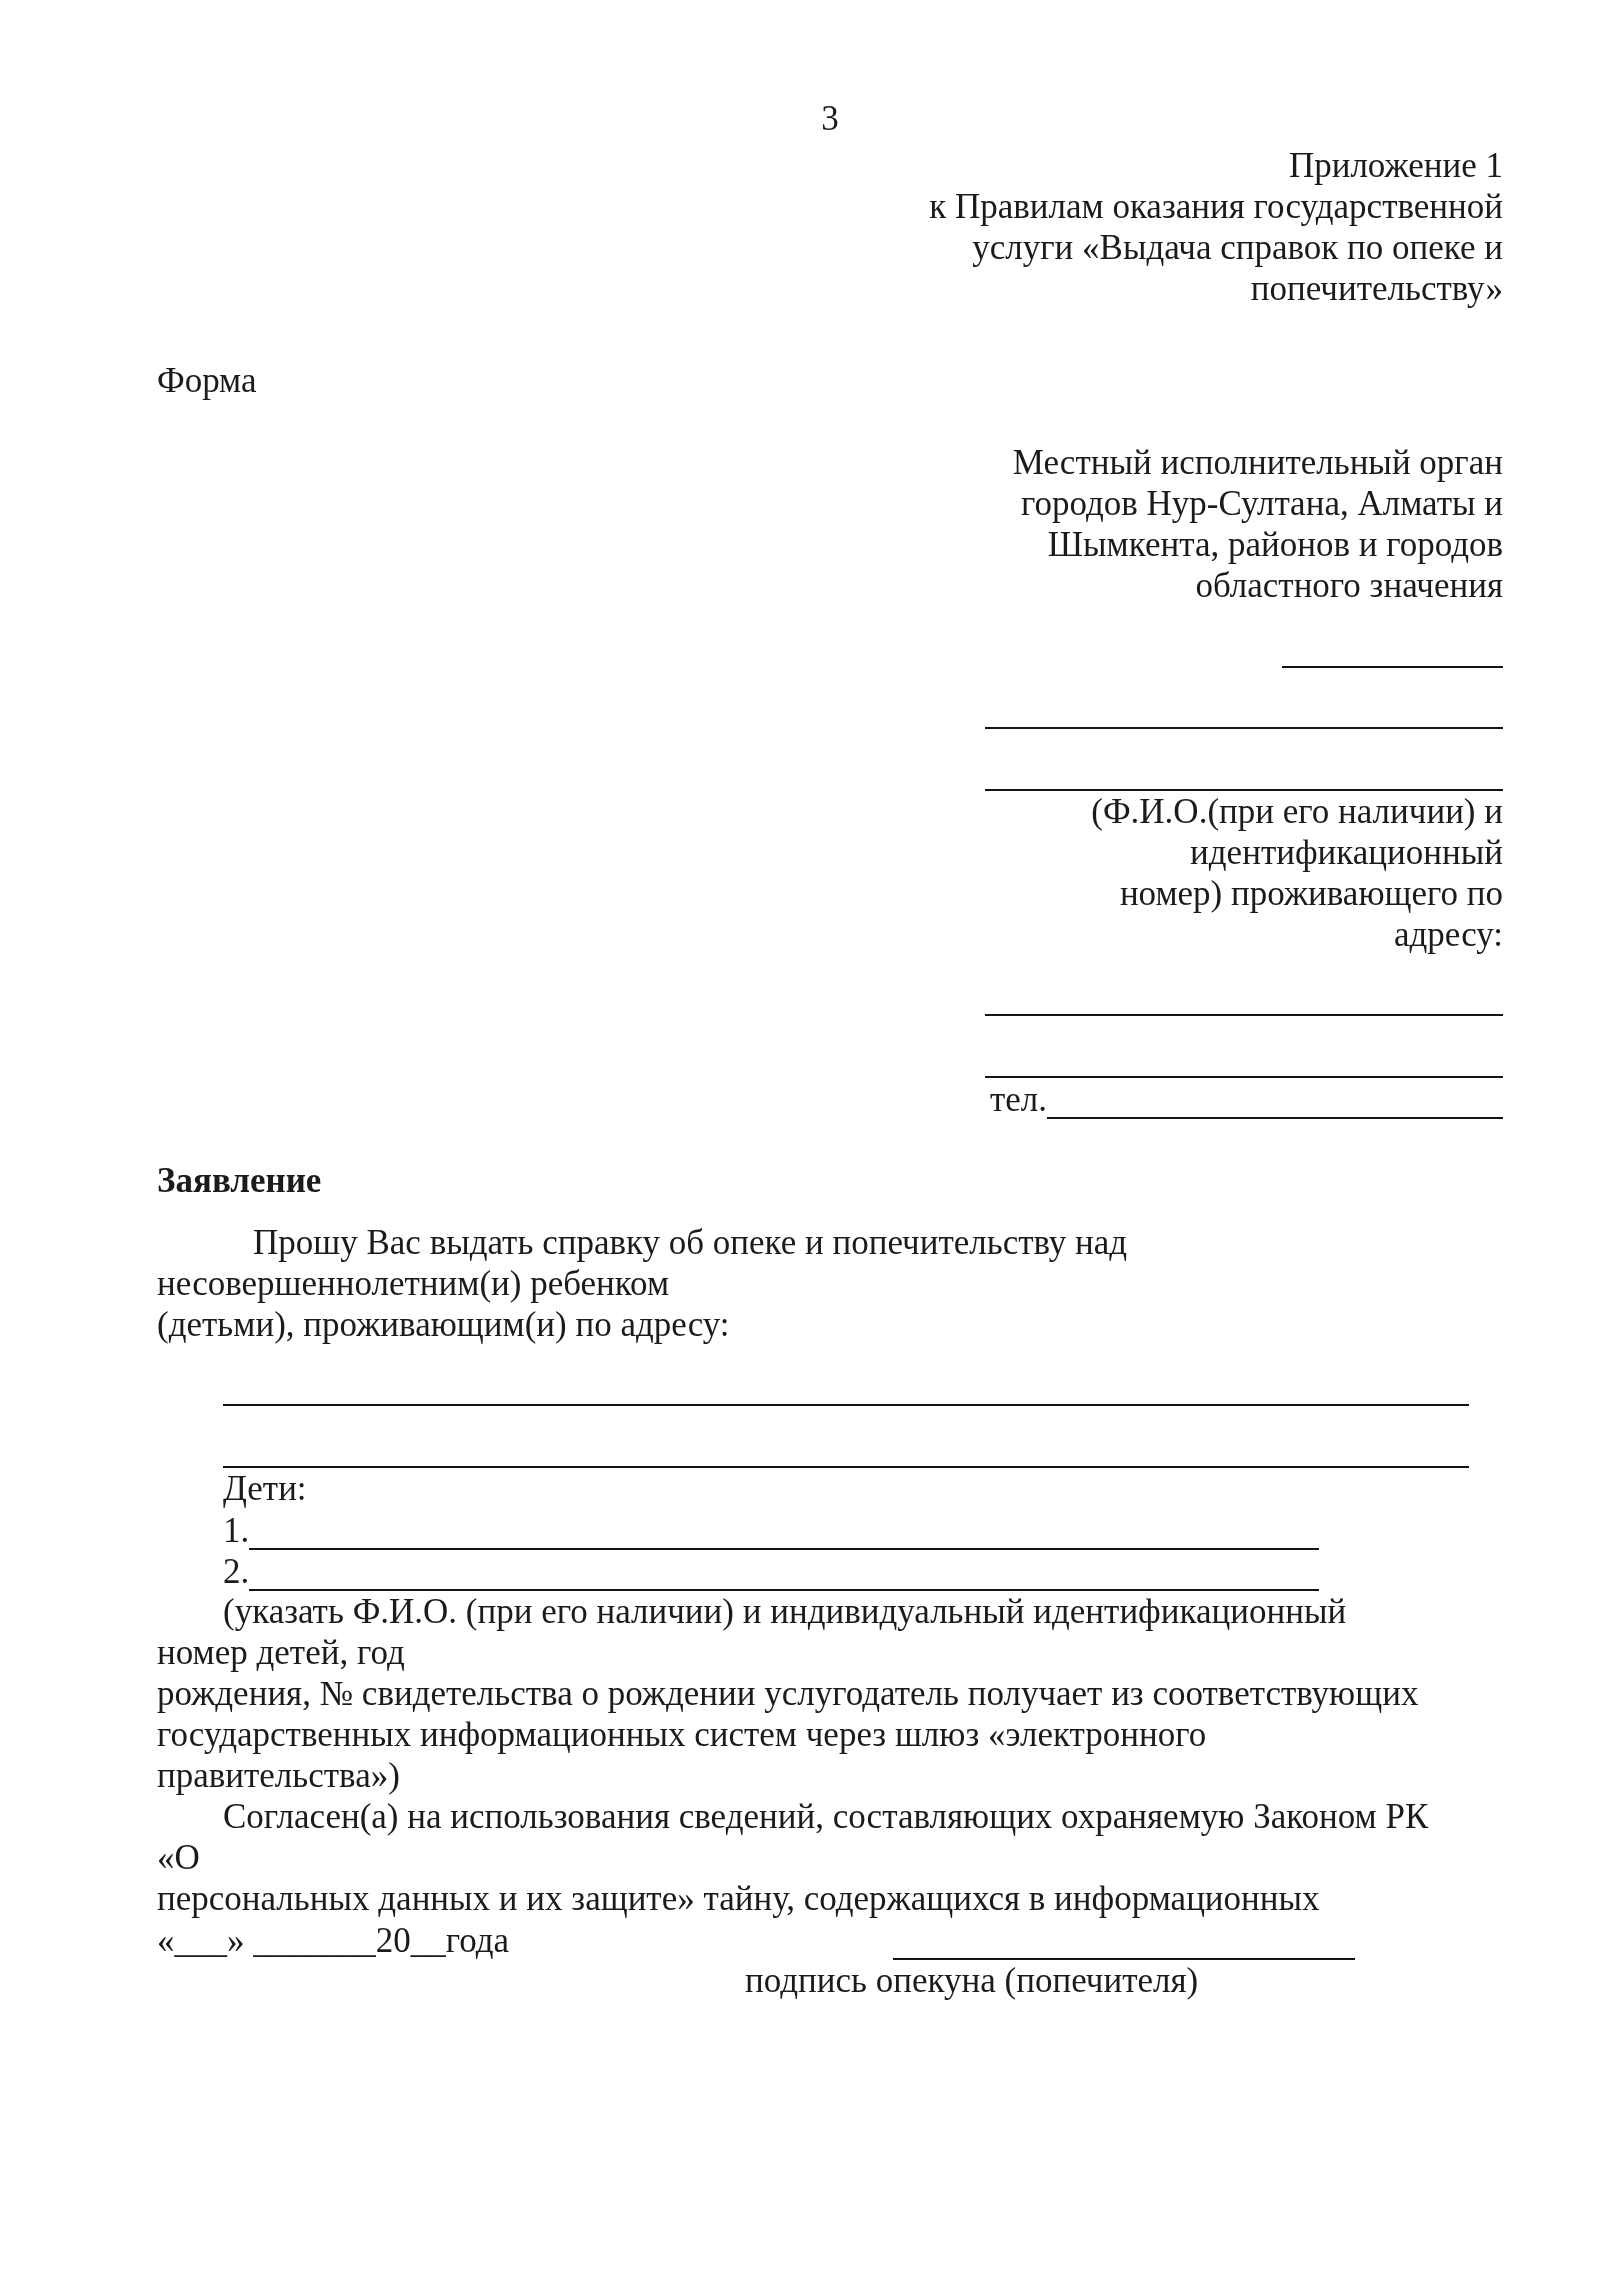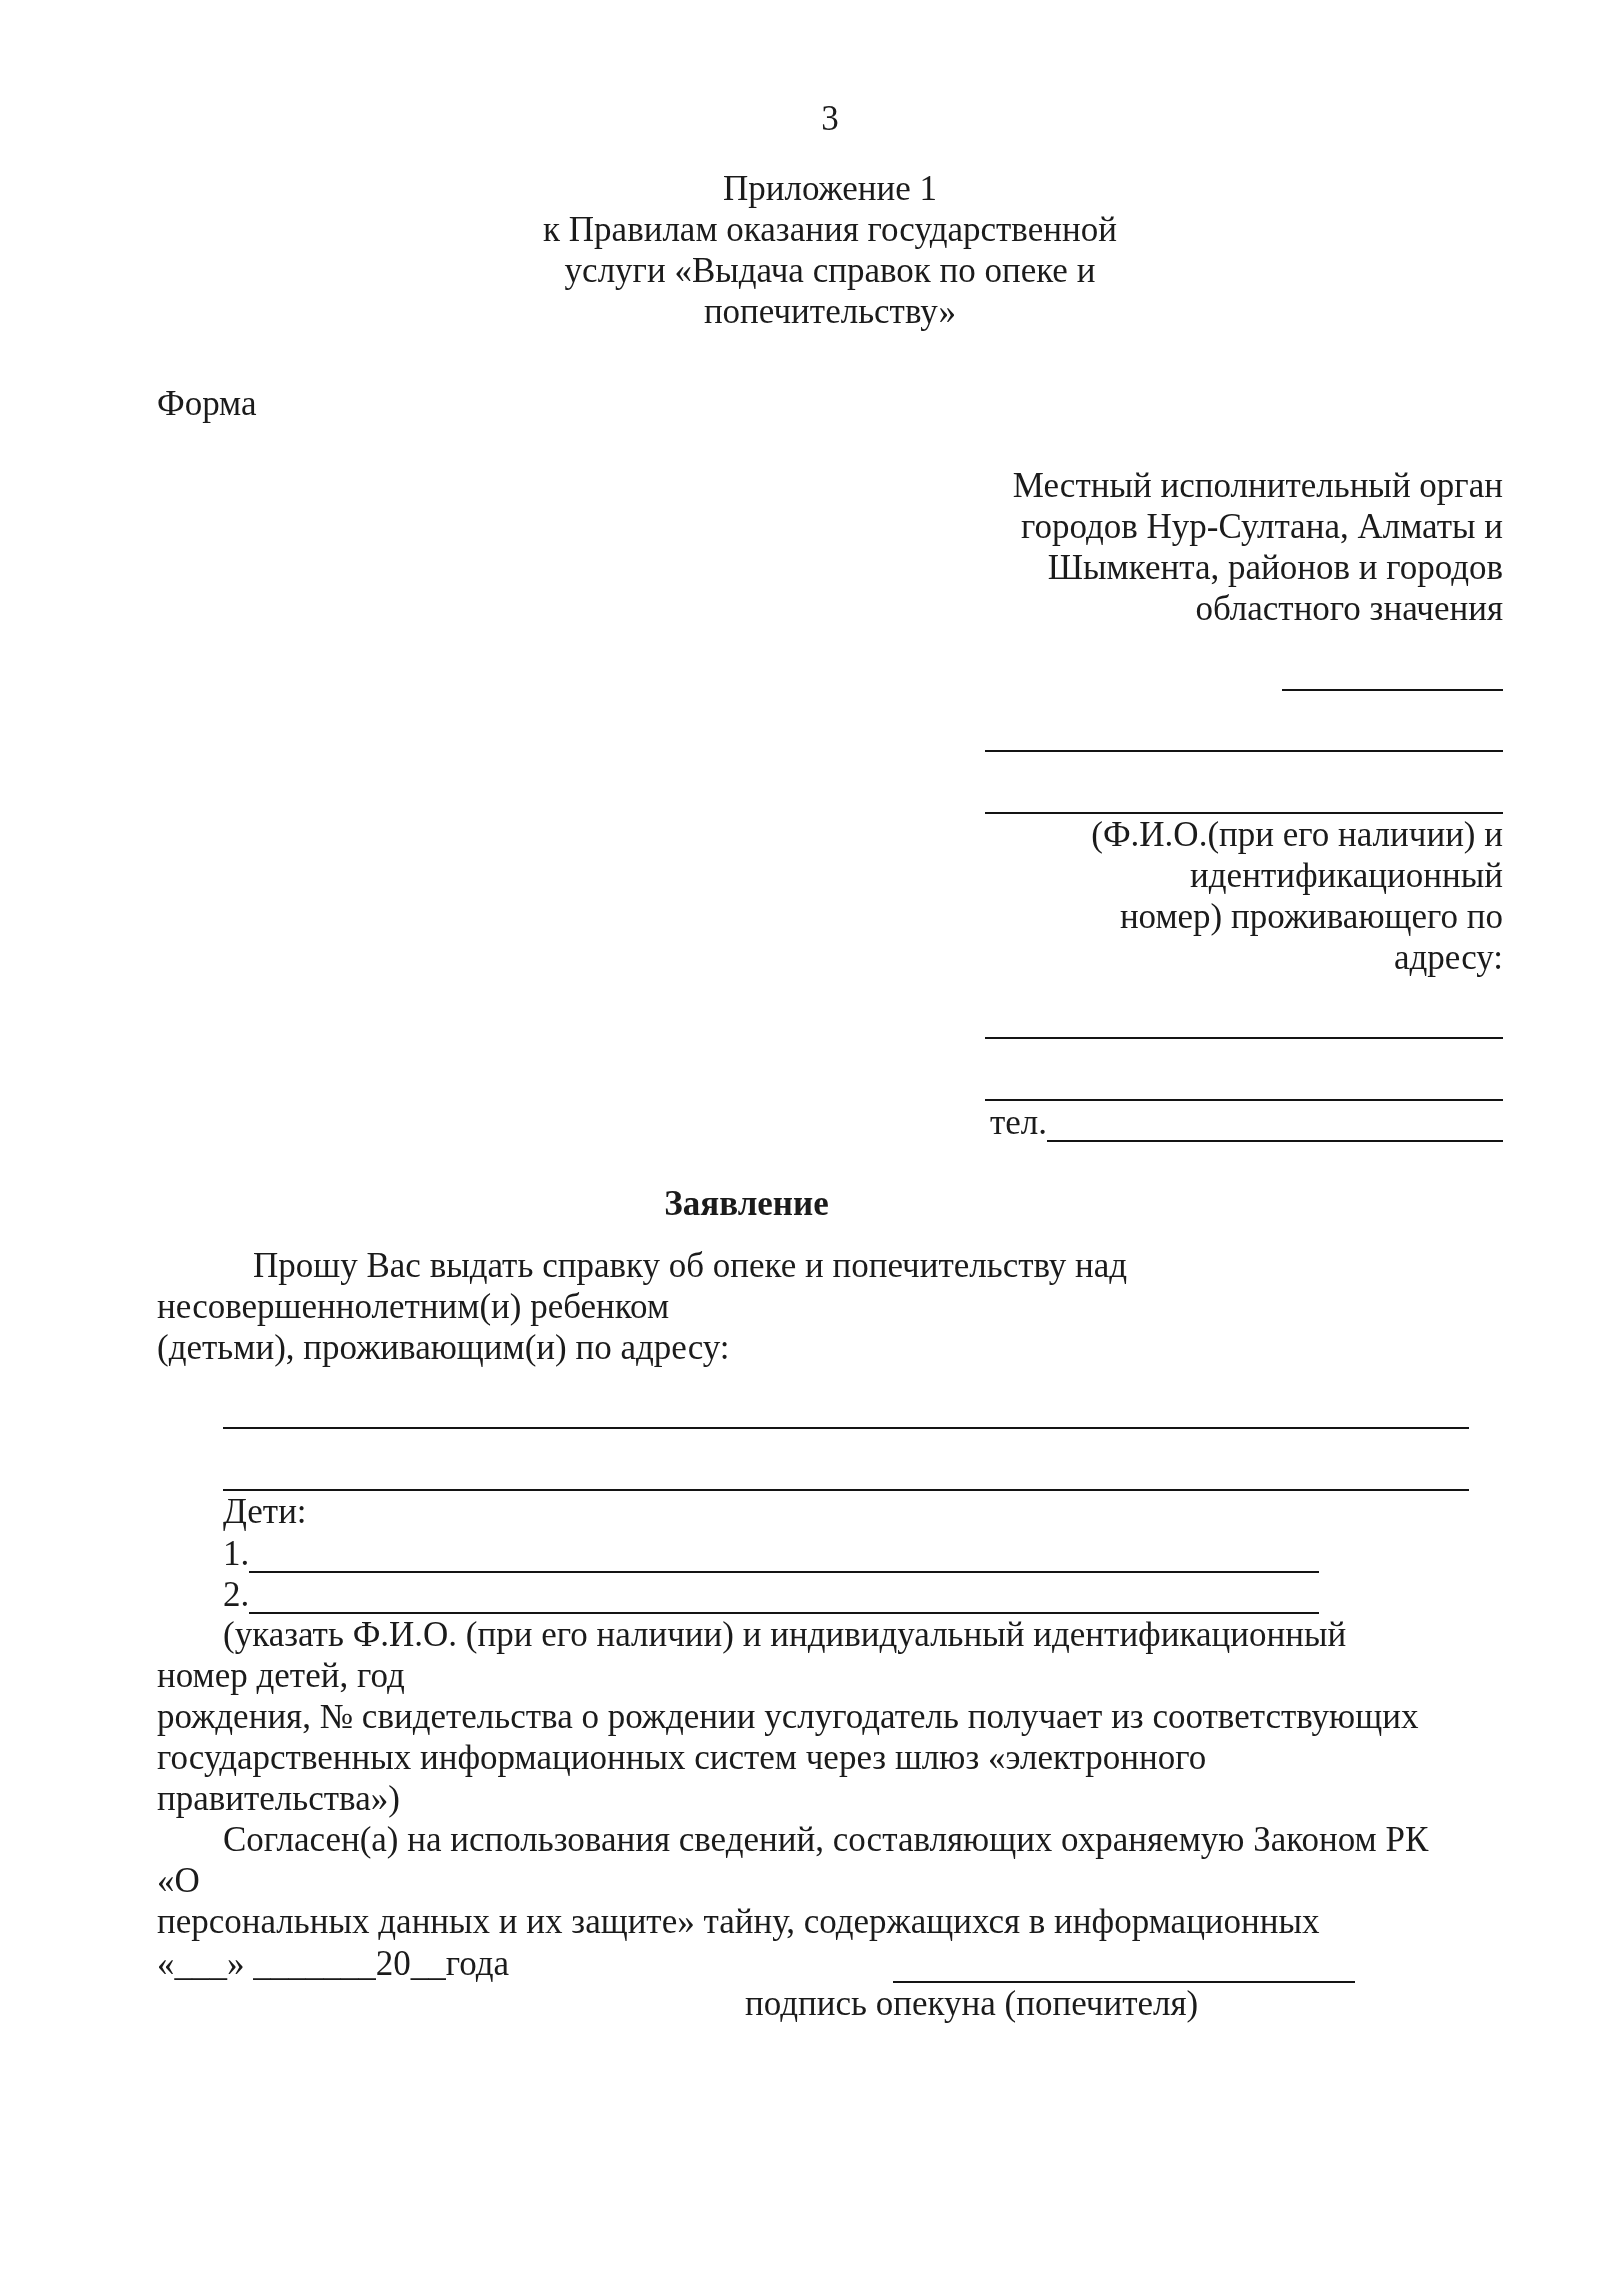--- a/index.html
+++ b/index.html
@@ -12,33 +12,33 @@
     color:#1b1b1b;
     font-family:"Liberation Serif","DejaVu Serif",serif;
     font-size:35px;
     line-height:41px;
     box-sizing:border-box;
     padding:98px 118px 0 157px;
     overflow:hidden;
   }
   .row{min-height:41px;}
   .page-number{text-align:center;}
-  .right-block{text-align:center;margin-top:29px;}
+  .right-block{text-align:right;margin-top:6px;}
   .forma{margin-top:51px;text-align:left;}
   .addressee{margin-top:41px;text-align:right;}
   .lnrow-right{height:41px;display:flex;justify-content:flex-end;align-items:flex-end;}
   .ln{display:inline-block;border-bottom:2px solid #141414;height:33px;}
   .ln-short{width:221px;}
   .ln-long{width:518px;}
   .ln-tel{width:456px;}
   .gap-half{margin-top:20.6px;}
   .tel-row{height:41px;display:flex;justify-content:flex-end;align-items:flex-end;}
   .tel-row .tel-label{line-height:39px;text-align:center;}
   .fio-caption{text-align:right;}
-  .title-row{margin-top:41px;text-align:center;padding-right:167px;font-weight:bold;}
+  .title-row{margin-top:41px;text-align:left;padding-right:167px;font-weight:bold;}
   .body-text{margin-top:20.6px;}
   .indent-first{text-indent:96px;}
   .indent-group{margin-left:66px;}
   .lnrow-body{height:41px;display:flex;align-items:flex-end;margin-left:66px;}
   .ln-address{width:1246px;}
   .child-row{height:41px;display:flex;align-items:flex-end;margin-left:66px;}
   .child-row .num{line-height:39px;}
   .ln-child{width:1070px;}
   .date-sign-row{height:41px;display:flex;align-items:flex-end;gap:44px;}
   .date-sign-row .date-text{line-height:39px;white-space:pre;}

